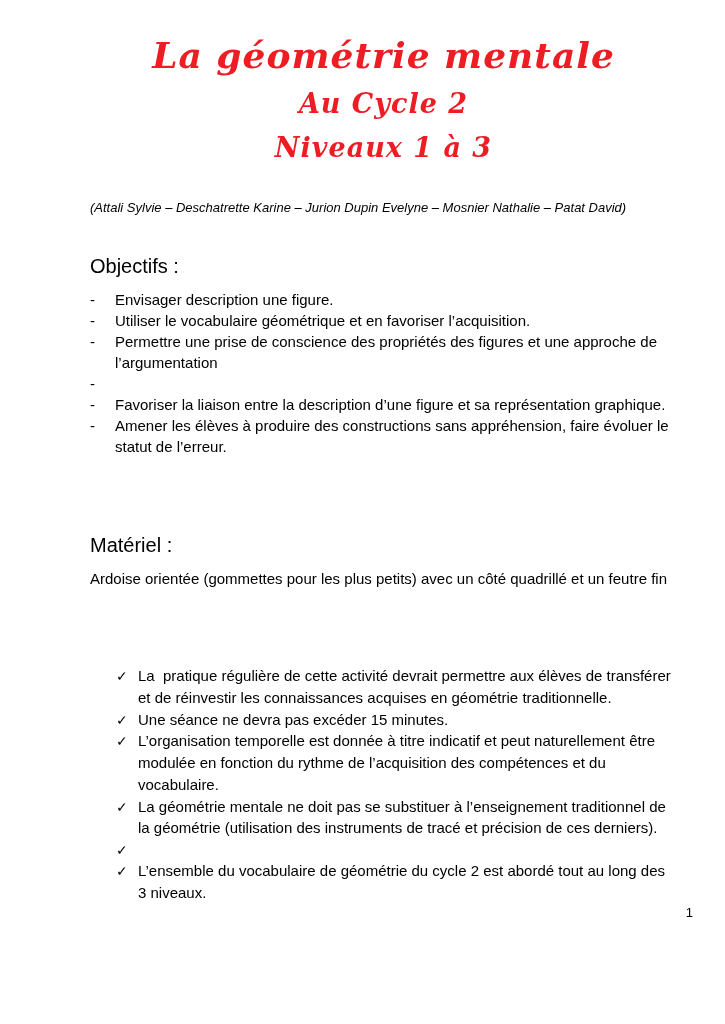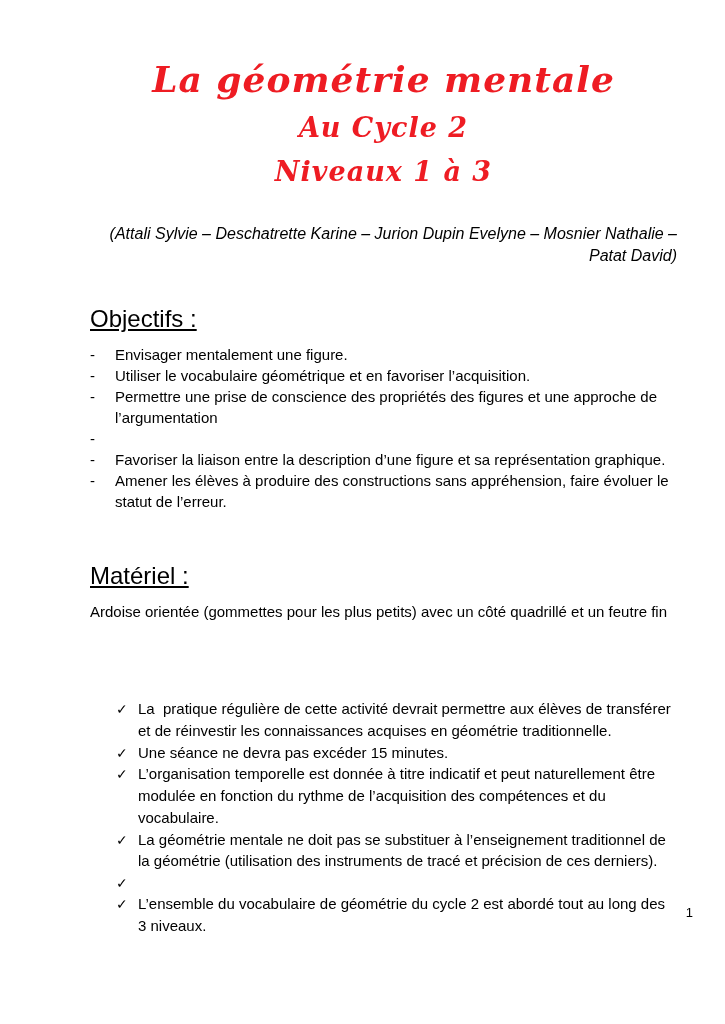--- a/index.html
+++ b/index.html
@@ -14,39 +14,36 @@
     color: #000000;
     padding: 28px 48px 0 90px;
     overflow: hidden;
   }
   .title-block {
     text-align: center;
     font-family: "DejaVu Serif", serif;
     font-style: italic;
     font-weight: bold;
     color: #ee1c23;
-    margin-top: 24px;
   }
   .title-line-1 { font-size: 36px; line-height: 1.5; letter-spacing: 1px; }
   .title-line-2, .title-line-3 { font-size: 27px; line-height: 1.62; letter-spacing: 1px; }
   .authors {
     margin: 30px 0 0 0;
-    font-size: 16px;
+    font-size: 13px;
     font-style: italic;
     line-height: 1.35;
-    text-align: right;
   }
   .section-heading {
     margin: 36px 0 0 0;
-    font-size: 24px;
+    font-size: 20px;
     font-weight: normal;
-    text-decoration: underline;
     line-height: 1.3;
   }
-  .section-heading.materiel { margin-top: 48px; }
+  .section-heading.materiel { margin-top: 75px; }
   .dash-list { margin-top: 10px; }
   .dash-item {
     display: flex;
     align-items: flex-start;
     font-size: 15px;
     line-height: 1.4;
   }
   .dash {
     flex: 0 0 25px;
   }
@@ -89,21 +86,21 @@
     <div class="title-line-3">Niveaux 1 à 3</div>
   </div>
 
   <p class="authors">(Attali Sylvie – Deschatrette Karine – Jurion Dupin Evelyne – Mosnier Nathalie – Patat David)</p>
 
   <h2 class="section-heading">Objectifs :</h2>
 
   <div class="dash-list">
     <div class="dash-item">
       <span class="dash">-</span>
-      <span class="item-text">Envisager mentalement une figure.</span>
+      <span class="item-text">Envisager description une figure.</span>
     </div>
     <div class="dash-item">
       <span class="dash">-</span>
       <span class="item-text">Utiliser le vocabulaire géométrique et en favoriser l’acquisition.</span>
     </div>
     <div class="dash-item">
       <span class="dash">-</span>
       <span class="item-text">Permettre une prise de conscience des propriétés des figures et une approche de l’argumentation</span>
     </div>
     <div class="dash-item">

